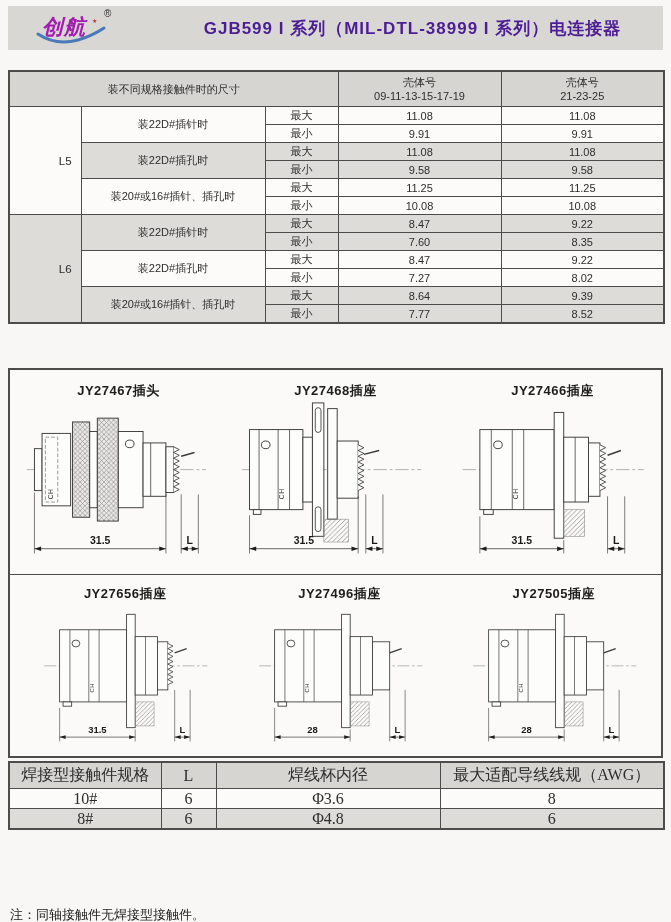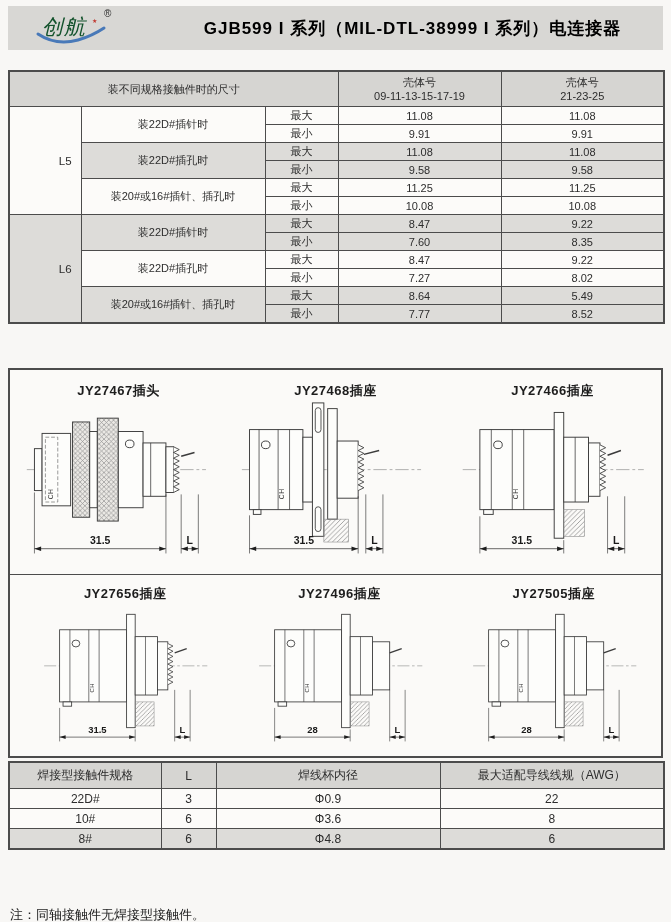--- a/index.html
+++ b/index.html
@@ -4,34 +4,34 @@
 <style>
   html,body{margin:0;padding:0;background:#e9e8e6;}
   .page{
     position:relative;width:671px;height:922px;background:#f8f7f5;
     font-family:"Liberation Sans","DejaVu Sans",sans-serif;color:var(--ink,#2d2d2d);
     overflow:hidden;
   }
   
   .topbar{position:absolute;left:8px;top:6px;width:655px;height:44px;background:var(--bar,#d8d7d4);display:flex;align-items:center;}
   .logo-wrap{position:relative;width:160px;height:44px;flex:none;}
-  .logo-text{position:absolute;left:34px;top:7px;font-size:21px;font-weight:normal;font-style:italic;color:#14532d;letter-spacing:1px;}
+  .logo-text{position:absolute;left:34px;top:7px;font-size:21px;font-weight:bold;font-style:italic;color:#a21caf;letter-spacing:1px;}
   .logo-swoosh{position:absolute;left:26px;top:18px;width:74px;height:22px;}
   .logo-reg{position:absolute;left:96px;top:2px;font-size:10px;color:#2c2c2c;}
   .logo-star{position:absolute;left:84px;top:11px;font-size:6px;color:var(--logo-red,#c23a32);}
-  .title{flex:1;text-align:center;font-size:17px;font-weight:bold;letter-spacing:1px;color:#000000;margin-right:6px;}
+  .title{flex:1;text-align:center;font-size:17px;font-weight:bold;letter-spacing:1px;color:#4c1d95;margin-right:6px;}
   
   table{border-collapse:collapse;table-layout:fixed;background:#fcfbf9;}
   th,td{border:1px solid var(--border,#4c4c4c);text-align:center;vertical-align:middle;padding:0;font-weight:normal;overflow:hidden;}
   .spec-table{position:absolute;left:8px;top:70px;width:655px;font-size:11px;border:2px solid var(--border,#4c4c4c);}
   .spec-table th{height:34px;background:var(--thead,#d6d5d2);line-height:1.3;}
   .spec-table td{height:17px;}
   .spec-table tr.shade td{background:var(--shade,#dddcd9);}
   .spec-table td.cell-group{background:#fcfbf9;font-size:11.5px;padding-left:40px;}
-  .solder-table{position:absolute;left:8px;top:761px;width:655px;font-size:12px;border:2px solid var(--border,#4c4c4c);}
+  .solder-table{position:absolute;left:8px;top:761px;width:655px;font-size:16px;border:2px solid var(--border,#4c4c4c);font-family:Liberation Serif, serif;}
   .solder-table th{height:25px;background:var(--thead,#d6d5d2);}
   .solder-table td{height:19px;}
   .solder-table tr.shade td{background:var(--shade,#dddcd9);}
   
   .section-title{position:absolute;left:9px;top:331px;font-size:13.5px;color:#1f1f1f;letter-spacing:0.5px;}
   .footnote{position:absolute;left:10px;top:906px;font-size:13px;color:#1f1f1f;}
   
   .figure-panel{position:absolute;left:8px;top:368px;width:655px;height:390px;box-sizing:border-box;border:2px solid var(--border,#4c4c4c);background:#fbfaf8;display:flex;flex-direction:column;}
   .fig-row{display:flex;height:204px;flex:none;border-bottom:1.5px solid var(--border,#4c4c4c);}
   .fig-row.second{flex:1;border-bottom:none;margin-left:8px;}
@@ -134,21 +134,21 @@
       </tr>
       <tr>
         <td>最小</td>
         <td>7.27</td>
         <td>8.02</td>
       </tr>
       <tr class="shade">
         <td rowspan="2">装20#或16#插针、插孔时</td>
         <td>最大</td>
         <td>8.64</td>
-        <td>5.49</td>
+        <td>9.39</td>
       </tr>
       <tr class="shade">
         <td>最小</td>
         <td>7.77</td>
         <td>8.52</td>
       </tr>
     </tbody>
   </table>
 
 
@@ -415,26 +415,20 @@
     <thead>
       <tr>
         <th>焊接型接触件规格</th>
         <th>L</th>
         <th>焊线杯内径</th>
         <th>最大适配导线线规（AWG）</th>
       </tr>
     </thead>
     <tbody>
       <tr>
-        <td>22D#</td>
-        <td>3</td>
-        <td>Φ0.9</td>
-        <td>22</td>
-      </tr>
-      <tr>
         <td>10#</td>
         <td>6</td>
         <td>Φ3.6</td>
         <td>8</td>
       </tr>
       <tr class="shade">
         <td>8#</td>
         <td>6</td>
         <td>Φ4.8</td>
         <td>6</td>

